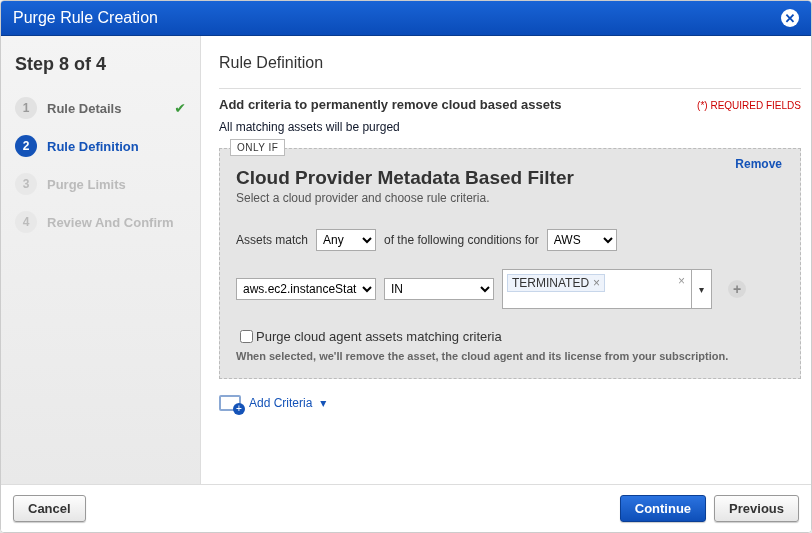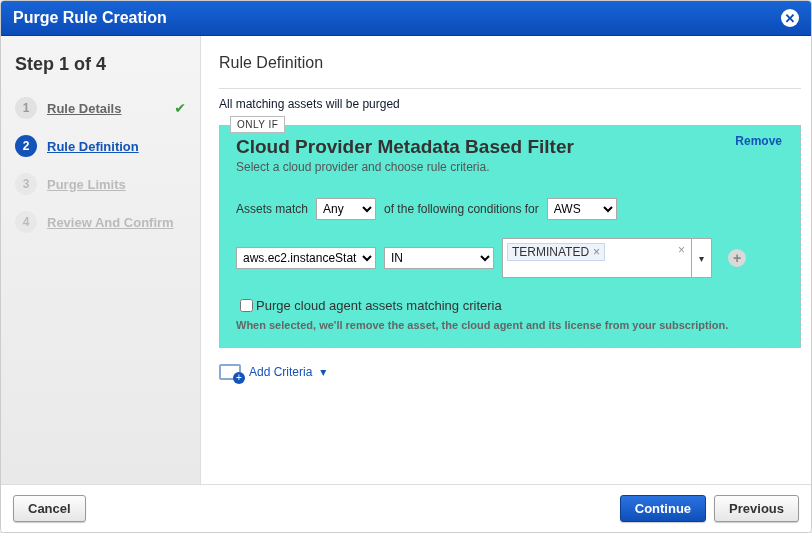--- a/index.html
+++ b/index.html
@@ -22,21 +22,21 @@
   }
   .header {
     background: linear-gradient(#1964d6, #0a4bb8);
     color: #fff;
     padding: 8px 12px;
     display: flex;
     justify-content: space-between;
     align-items: center;
     border-bottom: 1px solid #083a8e;
   }
-  .header-title { font-size: 16px; font-weight: bold; }
+  .header-title { font-size: 16px; font-weight: normal; }
   .close-btn {
     width: 18px; height: 18px;
     background: #fff;
     color: #0a4bb8;
     border-radius: 50%;
     display: flex; align-items: center; justify-content: center;
     font-weight: bold; font-size: 13px; cursor: pointer;
   }
   .body { flex: 1; display: flex; overflow: hidden; }
   .sidebar {
@@ -45,39 +45,39 @@
     padding: 18px 14px;
     border-right: 1px solid #ddd;
   }
   .sidebar h2 { margin: 0 0 14px 0; font-size: 18px; color: #333; }
   .step { display: flex; align-items: center; gap: 10px; padding: 8px 0; }
   .step-num {
     width: 22px; height: 22px; border-radius: 50%;
     display: flex; align-items: center; justify-content: center;
     font-size: 12px; font-weight: bold;
   }
-  .step-label { font-size: 13px; font-weight: bold; flex:1;text-decoration:underline; }
+  .step-label { font-size: 13px; font-weight: bold; flex:1; }
   .check { color: #3c9a3c; font-size: 14px; }
   .step.done .step-num { background:#e2e2e2; color:#999; }
   .step.done .step-label { color:#666; }
   .step.active .step-num { background:#1453b8; color:#fff; }
   .step.active .step-label { color:#1453b8; }
   .step.future .step-num { background:#e8e8e8; color:#bbb; }
   .step.future .step-label { color:#bbb; }
   .main { flex:1; padding: 18px 10px 18px 18px; overflow:auto; }
   .main h3 { margin:0 0 16px 0; font-size:16px; font-weight:normal; color:#333; }
   .divider { border-top:1px solid #ddd; margin-bottom:8px; }
   .subhead-row { display:flex; justify-content:space-between; align-items:baseline; }
   .subhead { font-weight:bold; font-size:13px; color:#333; }
   .req { font-size:10px; color:#c00; }
   .note { font-size:12px; color:#0f172a; margin:8px 0 4px; }
   .criteria-box {
     border:1px dashed #bbb;
-    background:#5eead4;
-    padding: 6px 16px 16px;
+    background:#e5e5e5;
+    padding: 14px 16px 16px;
     position:relative;
     margin-top:14px;
   }
   .only-if {
     position:absolute; top:-10px; left:10px;
     background:#fff; border:1px solid #bbb;
     font-size:10px; padding:2px 6px; letter-spacing:0.5px;
   }
   .remove-link {
     position:absolute; top:8px; right:18px;
@@ -154,21 +154,21 @@
 <div class="modal">
 
   <div class="header">
     <div class="header-title">Purge Rule Creation</div>
     <div class="close-btn">✕</div>
   </div>
 
   <div class="body">
 
     <div class="sidebar">
-      <h2>Step 1 of 4</h2>
+      <h2>Step 8 of 4</h2>
 
       <div class="step done">
         <div class="step-num">1</div>
         <div class="step-label">Rule Details</div>
         <div class="check">✔</div>
       </div>
       <div class="step active">
         <div class="step-num">2</div>
         <div class="step-label">Rule Definition</div>
       </div>
@@ -179,20 +179,24 @@
       <div class="step future">
         <div class="step-num">4</div>
         <div class="step-label">Review And Confirm</div>
       </div>
     </div>
 
     <div class="main">
       <h3>Rule Definition</h3>
       <div class="divider"></div>
 
+      <div class="subhead-row">
+        <div class="subhead">Add criteria to permanently remove cloud based assets</div>
+        <div class="req">(*) REQUIRED FIELDS</div>
+      </div>
 
       <div class="note">All matching assets will be purged</div>
 
       <div class="criteria-box">
         <div class="only-if">ONLY IF</div>
         <div class="remove-link">Remove</div>
 
         <div class="filter-title">Cloud Provider Metadata Based Filter</div>
         <div class="filter-desc">Select a cloud provider and choose rule criteria.</div>
 

